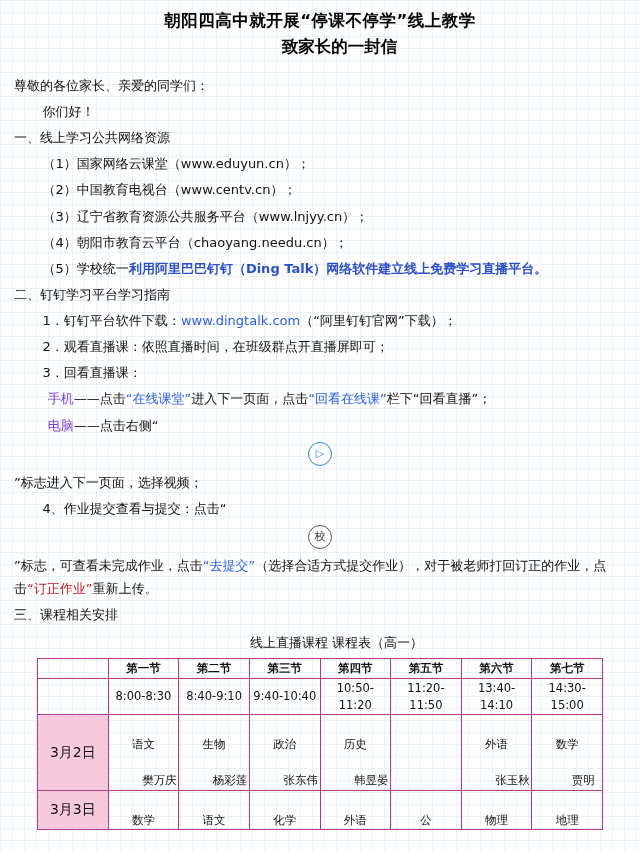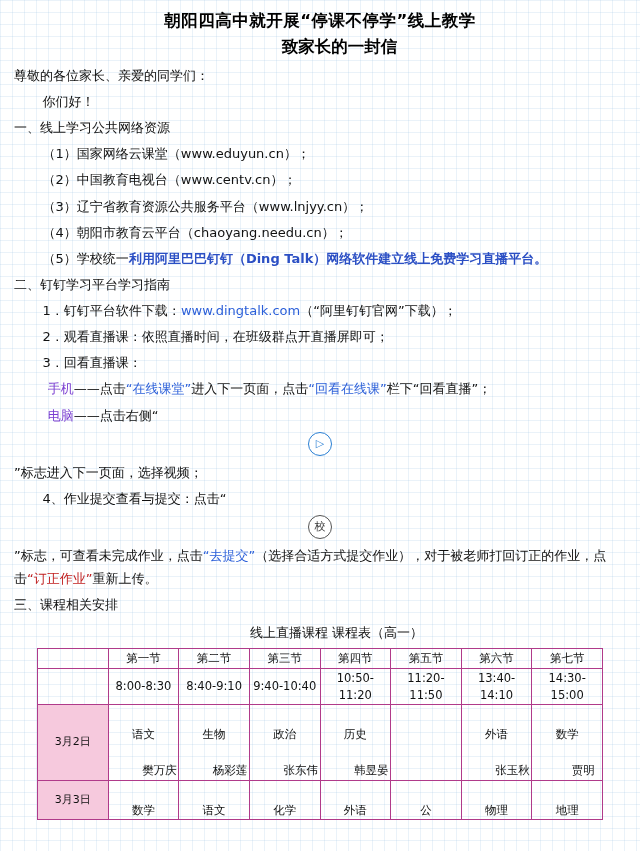--- a/index.html
+++ b/index.html
@@ -40,21 +40,21 @@
     letter-spacing: 0.5px;
     line-height: 1.55;
     color: #000;
   }
   .title2 {
     text-align: center;
     font-weight: bold;
     font-size: 16.5px;
     line-height: 1.6;
     color: #000;
-    margin-bottom: 4px;
+    margin-bottom: 14px;
     padding-left: 39px;
   }
   p.l {
     margin: 0 16px 3px 0;
     line-height: 1.78;
     font-size: 13px;
     color: #111;
   }
   .ind1 { text-indent: 2em; }
   .ind2 { padding-left: 2.2em; }
@@ -100,25 +100,25 @@
   }
   table.sched td, table.sched th {
     border: 1px solid #b03a8a;
     text-align: center;
     padding: 1px 1px;
     line-height: 1.45;
     height: 16px;
     color: #111;
     font-weight: normal;
   }
-  table.sched th { font-weight: normal; }
+  table.sched th { font-weight: bold; }
   td.daycell {
     background: #f6c9dd;
     font-weight: bold;
-    font-size: 11px;
+    font-size: 14px;
     color: #111;
   }
   td.firstcol { width: 62px; }
   .cellstack div { line-height: 1.4; margin-top: 20px; }
   .teach { color: #111; padding-left: 32px; }
 </style>
 </head>
 <body>
 
 <div class="grid-bg"></div>

